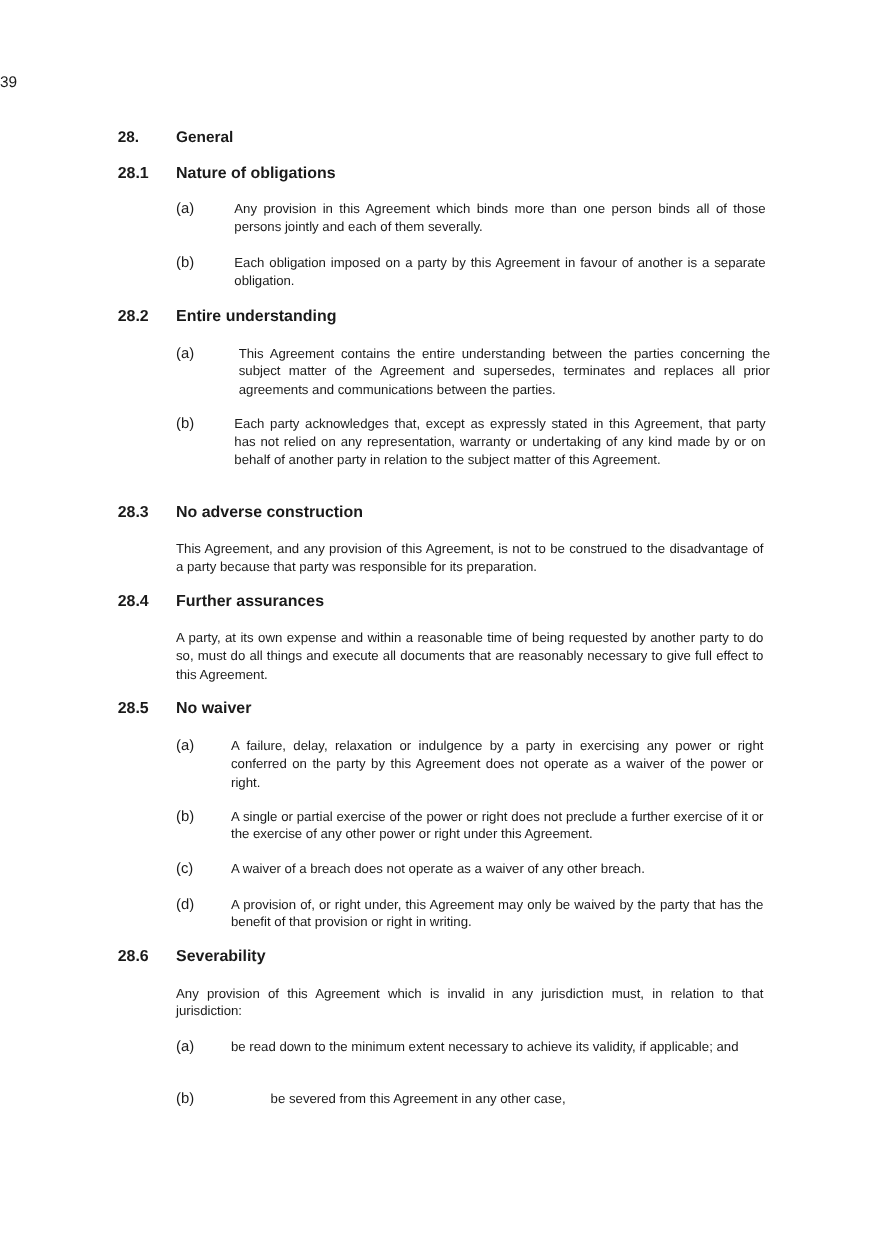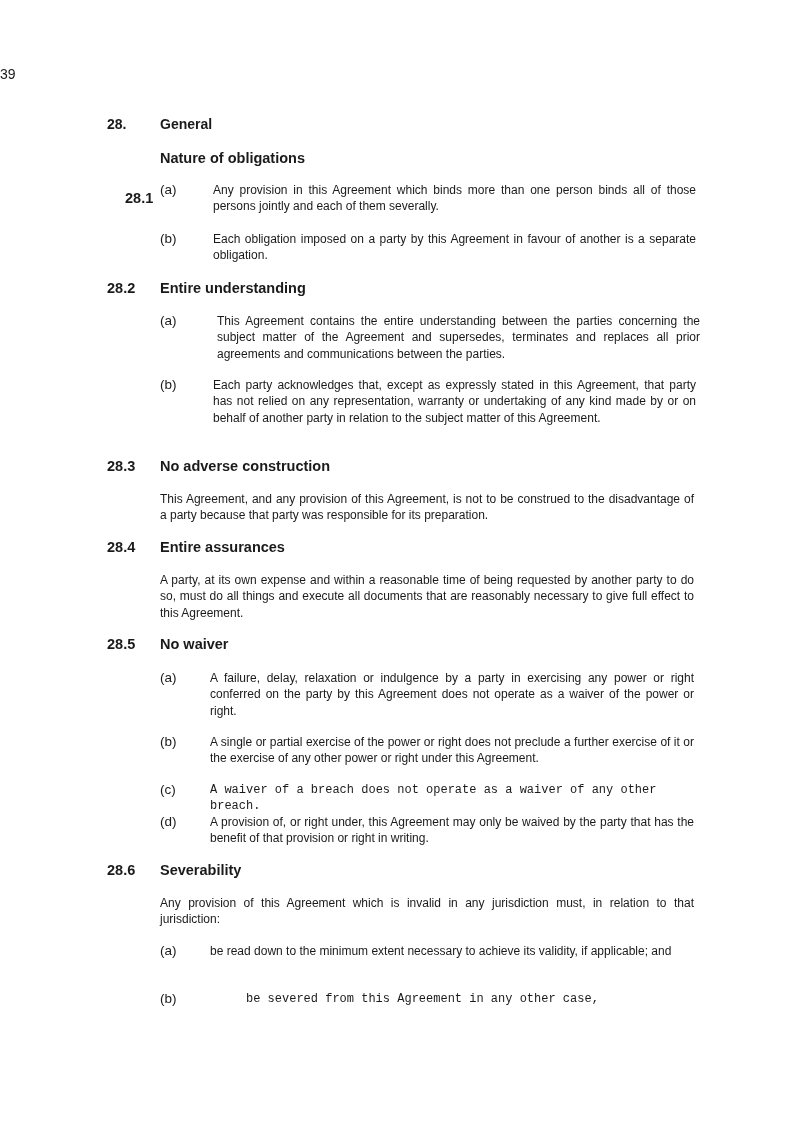--- a/index.html
+++ b/index.html
@@ -11,34 +11,34 @@
     position: absolute; top: 66px; left: 0; width: 793px; 
     font-size: 14px; line-height: 16px;
   }
   .abs { position: absolute; }
   .h1-num, .h1-title { font-size: 14px; font-weight: bold; line-height: 20px; }
   .h2-num, .h2-title { font-size: 14.5px; font-weight: bold; line-height: 17px; }
   .label { font-size: 13.5px; line-height: 16px; }
   .txt {
     font-size: 12px; line-height: 16.3px; text-align: justify;
   }
-  .txt.nojust { text-align: left; font-family: Liberation Mono, monospace; }
+  .txt.nojust { text-align: left; }
 </style>
 </head>
 <body>
 
 <div class="page-number">39</div>
 
 <div>
   <div class="abs h1-num" style="left:107px; top:114px;">28.</div>
   <div class="abs h1-title" style="left:160px; top:114px;">General</div>
 </div>
 
 <div>
-  <div class="abs h2-num" style="left:125px; top:150px;margin-top:40px;">28.1</div>
+  <div class="abs h2-num" style="left:107px; top:150px;">28.1</div>
   <div class="abs h2-title" style="left:160px; top:150px;">Nature of obligations</div>
 
   <div class="abs label" style="left:160px; top:182px;">(a)</div>
   <div class="abs txt" style="left:213px; top:182px; width:483px;">Any provision in this Agreement which binds more than one person binds all of those persons jointly and each of them severally.</div>
 
   <div class="abs label" style="left:160px; top:231px;">(b)</div>
   <div class="abs txt" style="left:213px; top:231px; width:483px;">Each obligation imposed on a party by this Agreement in favour of another is a separate obligation.</div>
 </div>
 
 <div>
@@ -53,21 +53,21 @@
 </div>
 
 <div>
   <div class="abs h2-num" style="left:107px; top:458px;">28.3</div>
   <div class="abs h2-title" style="left:160px; top:458px;">No adverse construction</div>
   <div class="abs txt" style="left:160px; top:491px; width:534px;">This Agreement, and any provision of this Agreement, is not to be construed to the disadvantage of a party because that party was responsible for its preparation.</div>
 </div>
 
 <div>
   <div class="abs h2-num" style="left:107px; top:539px;">28.4</div>
-  <div class="abs h2-title" style="left:160px; top:539px;">Entire assurances</div>
+  <div class="abs h2-title" style="left:160px; top:539px;">Further assurances</div>
   <div class="abs txt" style="left:160px; top:572px; width:534px;">A party, at its own expense and within a reasonable time of being requested by another party to do so, must do all things and execute all documents that are reasonably necessary to give full effect to this Agreement.</div>
 </div>
 
 <div>
   <div class="abs h2-num" style="left:107px; top:636px;">28.5</div>
   <div class="abs h2-title" style="left:160px; top:636px;">No waiver</div>
 
   <div class="abs label" style="left:160px; top:670px;">(a)</div>
   <div class="abs txt" style="left:210px; top:670px; width:484px;">A failure, delay, relaxation or indulgence by a party in exercising any power or right conferred on the party by this Agreement does not operate as a waiver of the power or right.</div>
 

